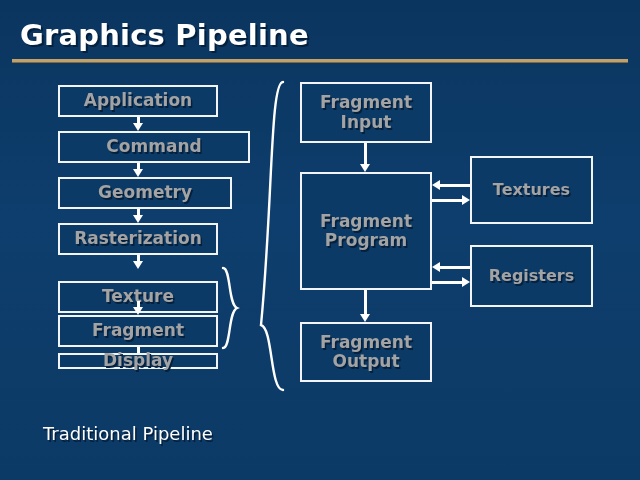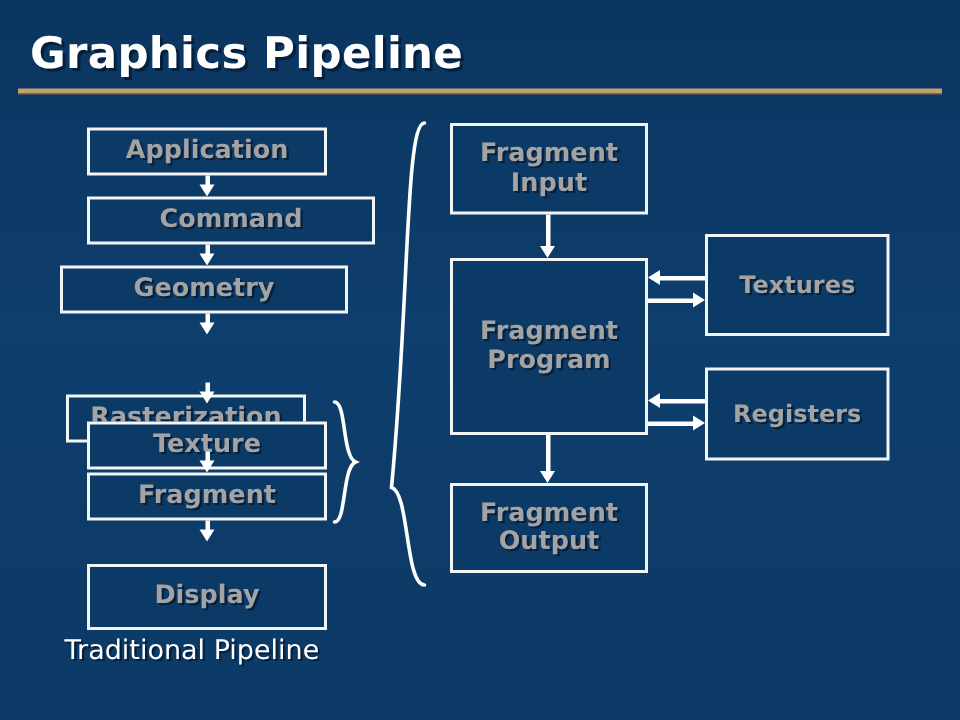--- a/index.html
+++ b/index.html
@@ -145,49 +145,49 @@
     <div class="head" style="top:6px;"></div>
   </div>
 
   <div class="box" style="left:58px; top:131px; width:192px; height:32px;">Command</div>
 
   <div class="v-arrow" style="left:133px; top:163px; height:14px;">
     <div class="shaft" style="height:8px;"></div>
     <div class="head" style="top:6px;"></div>
   </div>
 
-  <div class="box" style="left:40px; top:177px; width:192px; height:32px;">Geometry</div>
+  <div class="box" style="left:58px; top:177px; width:174px; height:32px;">Geometry</div>
 
   <div class="v-arrow" style="left:133px; top:209px; height:14px;">
     <div class="shaft" style="height:8px;"></div>
     <div class="head" style="top:6px;"></div>
   </div>
 
-  <div class="box" style="left:44px; top:223px; width:160px; height:32px;margin-top:40px;">Rasterization</div>
+  <div class="box" style="left:58px; top:223px; width:160px; height:32px;">Rasterization</div>
 
   <div class="v-arrow" style="left:133px; top:255px; height:14px;">
     <div class="shaft" style="height:8px;"></div>
     <div class="head" style="top:6px;"></div>
   </div>
 
   <div class="box" style="left:58px; top:269px; width:160px; height:32px;margin-top:12px;">Texture</div>
 
   <div class="v-arrow" style="left:133px; top:301px; height:14px;">
     <div class="shaft" style="height:8px;"></div>
     <div class="head" style="top:6px;"></div>
   </div>
 
   <div class="box" style="left:58px; top:315px; width:160px; height:32px;">Fragment</div>
 
   <div class="v-arrow" style="left:133px; top:347px; height:14px;">
     <div class="shaft" style="height:8px;"></div>
     <div class="head" style="top:6px;"></div>
   </div>
 
-  <div class="box" style="left:58px; top:376px; width:160px; height:44px;">Display</div>
+  <div class="box" style="left:58px; top:353px; width:160px; height:16px;">Display</div>
 
   <div class="brace" style="left:220px; top:266px; width:22px; height:84px;">
     <svg width="22" height="84" viewBox="0 0 22 84">
       <path d="M 3 2 C 11 2 8 38 17 42 C 8 46 11 82 3 82" fill="none" stroke="#ffffff" stroke-width="2.4" stroke-linecap="round"></path>
     </svg>
   </div>
 
   <div class="brace" style="left:256px; top:80px; width:30px; height:312px;">
     <svg width="30" height="312" viewBox="0 0 30 312">
       <path d="M 27 2 C 14 2 17 120 5 245 C 17 248 14 310 27 310" fill="none" stroke="#ffffff" stroke-width="2.4" stroke-linecap="round"></path>

